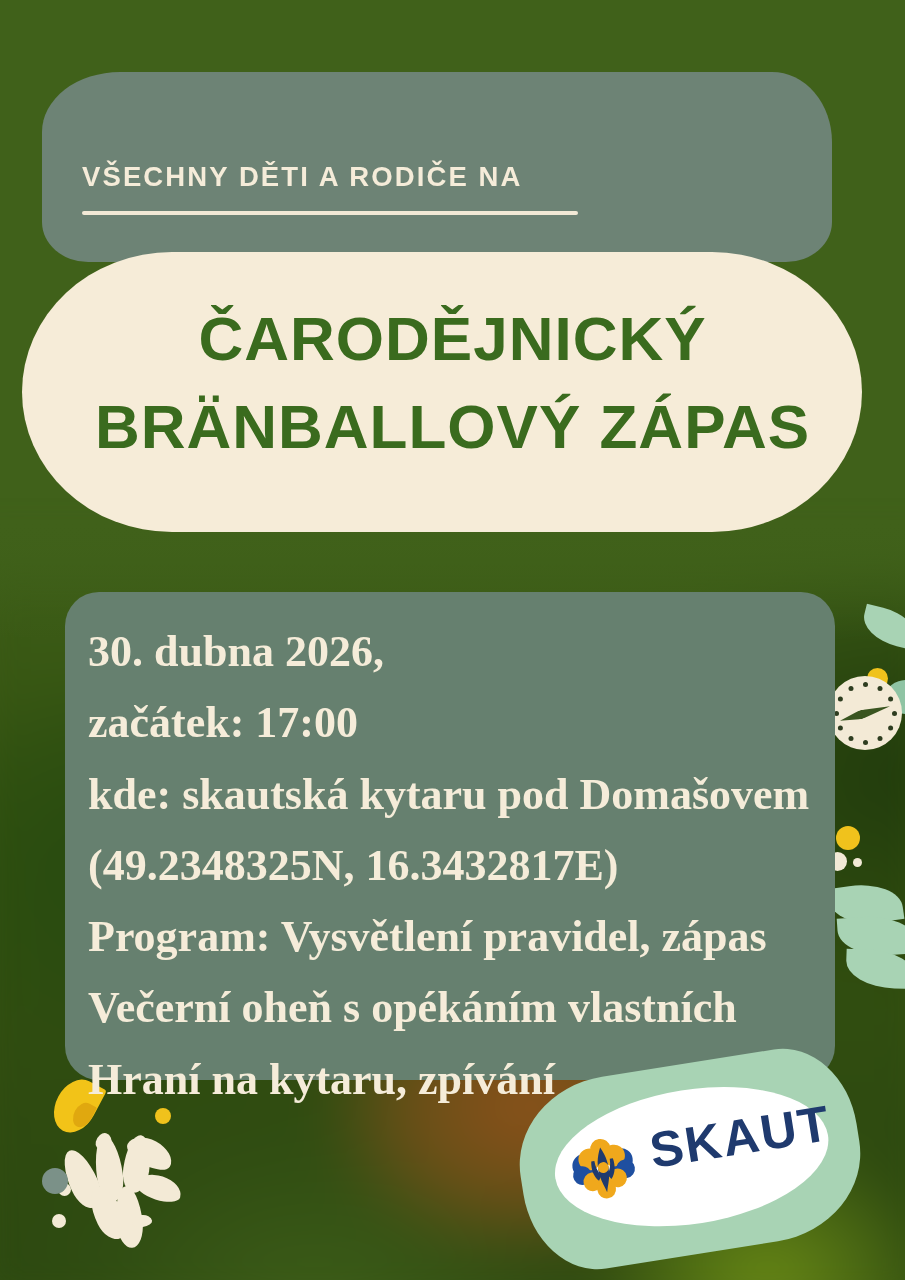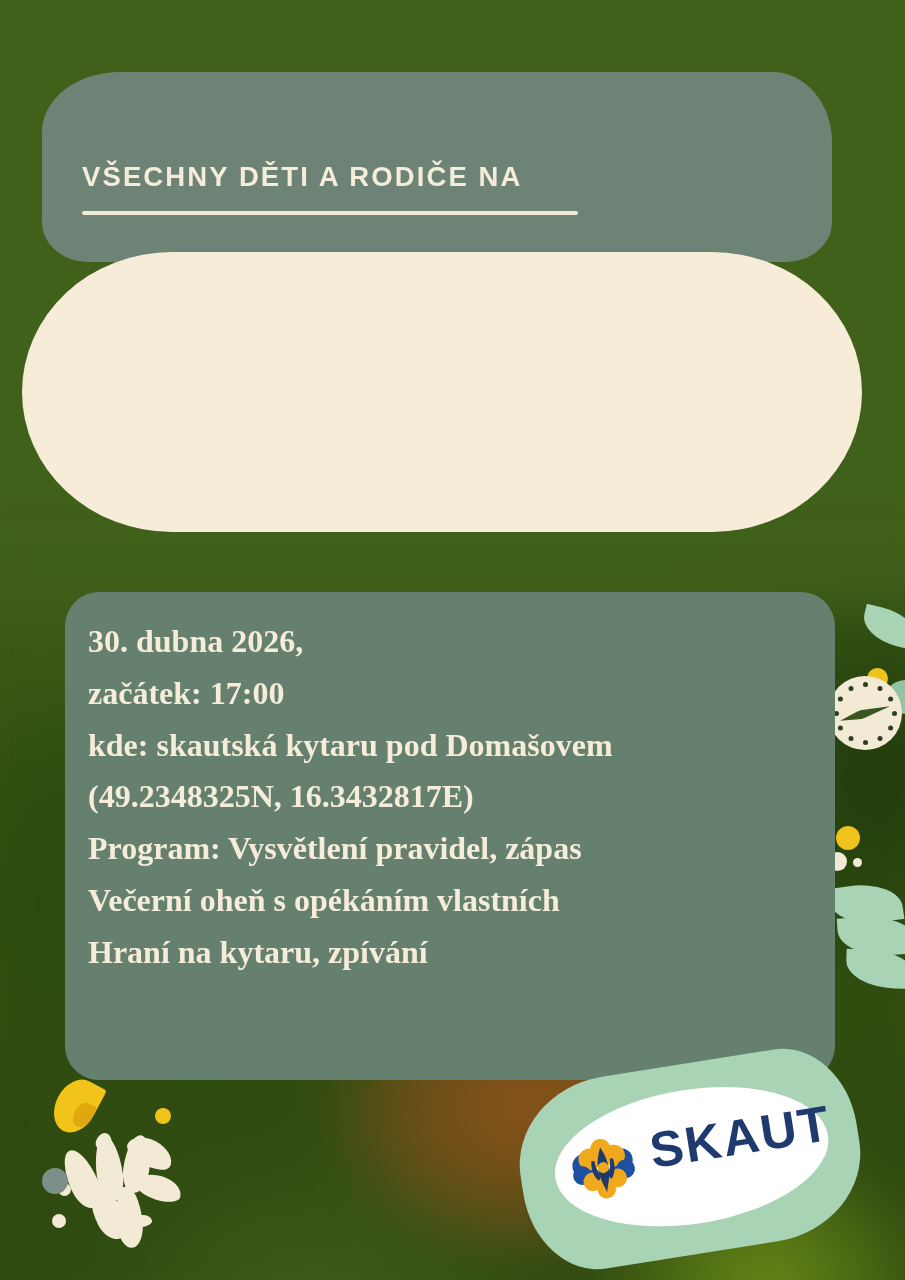--- a/index.html
+++ b/index.html
@@ -158,21 +158,21 @@
     height: 488px;
     background: #66806f;
     border-radius: 34px;
   }
   .info-text {
     position: absolute;
     left: 88px;
     top: 616px;
     width: 700px;
     color: #f5ecd9;
-    font-size: 32px;
+    font-size: 44px;
     font-weight: bold;
     line-height: 1.62;
     font-family: "Liberation Serif", serif;
   }
   .info-line { display: block; white-space: nowrap; }
   .u { text-underline-offset: 3px; }
 
   
   .skaut-badge {
     position: absolute;
@@ -271,20 +271,24 @@
   <div class="deco dot" style="left:42px; top:1168px; width:26px; height:26px; background:#7b9188;"></div>
 
   <div class="header-card"></div>
   <div class="header-text">
     <br>
     <span>VŠECHNY DĚTI A RODIČE NA</span>
   </div>
   <div class="header-rule"></div>
 
   <div class="title-card"></div>
+  <div class="title-text">
+    <span class="title-line">ČARODĚJNICKÝ</span>
+    <span class="title-line">BRÄNBALLOVÝ ZÁPAS</span>
+  </div>
 
   <div class="info-card"></div>
   <div class="info-text">
     <span class="info-line">30. dubna 2026,</span>
     <span class="info-line">
       <span class="u">začátek</span><span>: 17:00</span>
     </span>
     <span class="info-line">
       <span class="u">kde</span><span>: skautská kytaru pod Domašovem</span>
     </span>

